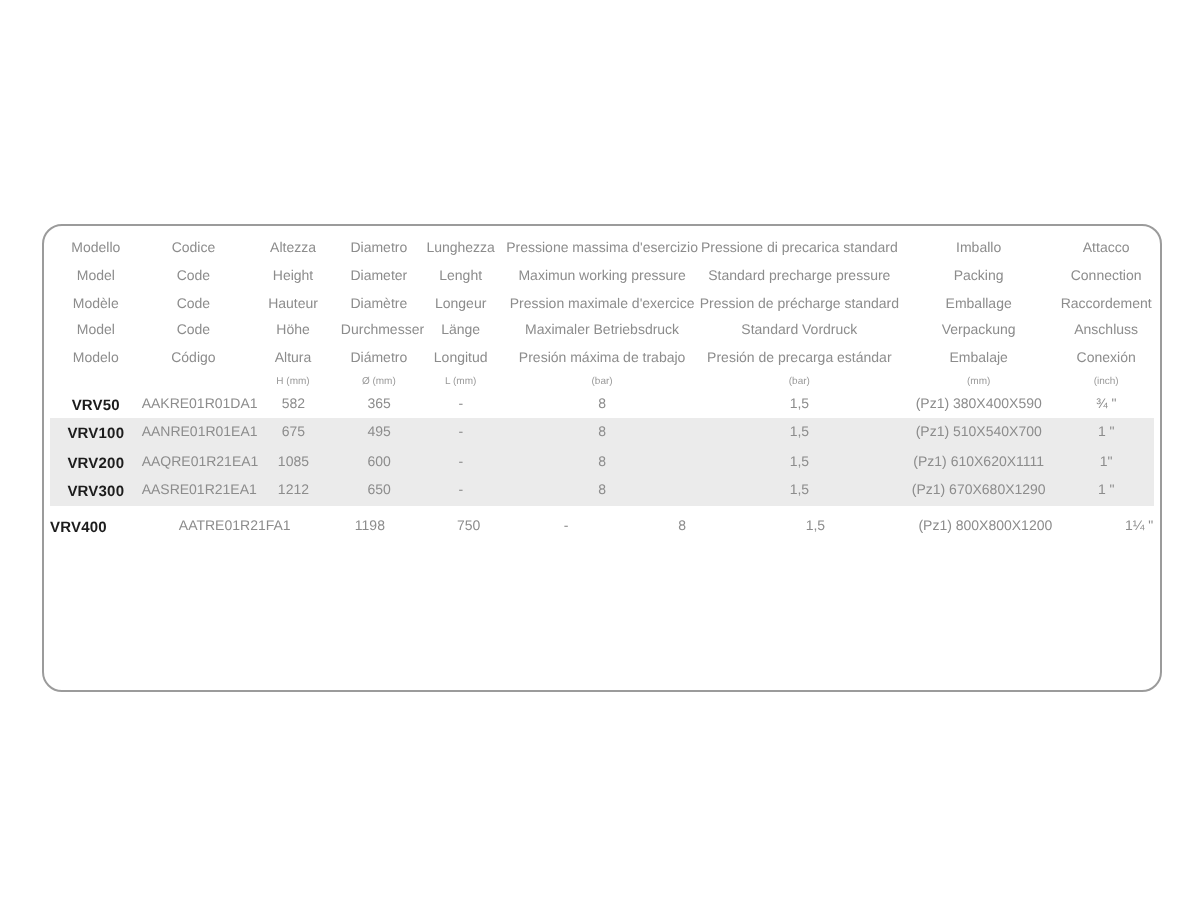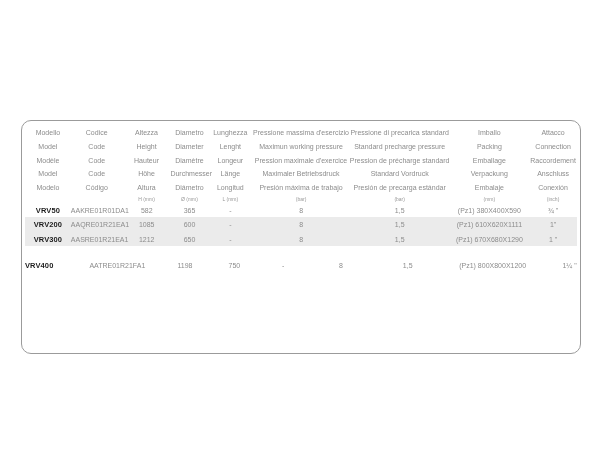--- a/index.html
+++ b/index.html
@@ -2,32 +2,32 @@
 <html><head>
 <meta charset="utf-8">
 <style>
   html,body{margin:0;padding:0;}
   body{
     width:600px;height:450px;background:#ffffff;position:relative;
     font-family:"Liberation Sans", sans-serif;
     -webkit-font-smoothing:antialiased;
   }
   .panel{
-    position:absolute;left:21px;top:120px;width:560px;height:234px;
+    position:absolute;left:21px;top:112px;width:560px;height:234px;
     border:1px solid #9b9b9b;border-radius:10px;box-sizing:border-box;
     background:#ffffff;overflow:hidden;
   }
   .header{display:flex;padding:5px 3px 0 3px;}
   .hcol{text-align:center;color:#8c8c8c;white-space:nowrap;box-sizing:border-box;}
   .hcol .hl{font-size:7px;line-height:13.8px;height:13.8px;overflow:visible;}
   .hcol .unit{font-size:5px;line-height:8px;height:8px;color:#999999;}
   .rows{padding:0 3px;}
   .row{display:flex;height:14.5px;align-items:center;}
   .row.striped{background:#ebebeb;}
-  .row.gap{margin-top:12px;gap:36px;}
+  .row.gap{margin-top:3px;gap:36px;}
   .c{
     text-align:center;font-size:7px;color:#8c8c8c;white-space:nowrap;
     box-sizing:border-box;overflow:visible;
   }
   .c.model{font-weight:bold;color:#1c1c1c;font-size:7.5px;letter-spacing:0.1px;}
   .w1{width:46px;} .w2{width:52px;} .w3{width:48px;} .w4{width:38px;}
   .w5{width:44px;} .w6{width:98px;} .w7{width:100px;} .w8{width:80px;}
   .w9{width:48px;}
 </style>
 </head>
@@ -119,20 +119,31 @@
       <div class="c w4">365</div>
       <div class="c w5">-</div>
       <div class="c w6">8</div>
       <div class="c w7">1,5</div>
       <div class="c w8">(Pz1) 380X400X590</div>
       <div class="c w9">¾ "</div>
     </div>
 
 
 
+    <div class="row striped">
+      <div class="c w1 model">VRV100</div>
+      <div class="c w2">AANRE01R01EA1</div>
+      <div class="c w3">675</div>
+      <div class="c w4">495</div>
+      <div class="c w5">-</div>
+      <div class="c w6">8</div>
+      <div class="c w7">1,5</div>
+      <div class="c w8">(Pz1) 510X540X700</div>
+      <div class="c w9">1 "</div>
+    </div>
 
 
     <div class="row striped">
       <div class="c w1 model">VRV200</div>
       <div class="c w2">AAQRE01R21EA1</div>
       <div class="c w3">1085</div>
       <div class="c w4">600</div>
       <div class="c w5">-</div>
       <div class="c w6">8</div>
       <div class="c w7">1,5</div>

